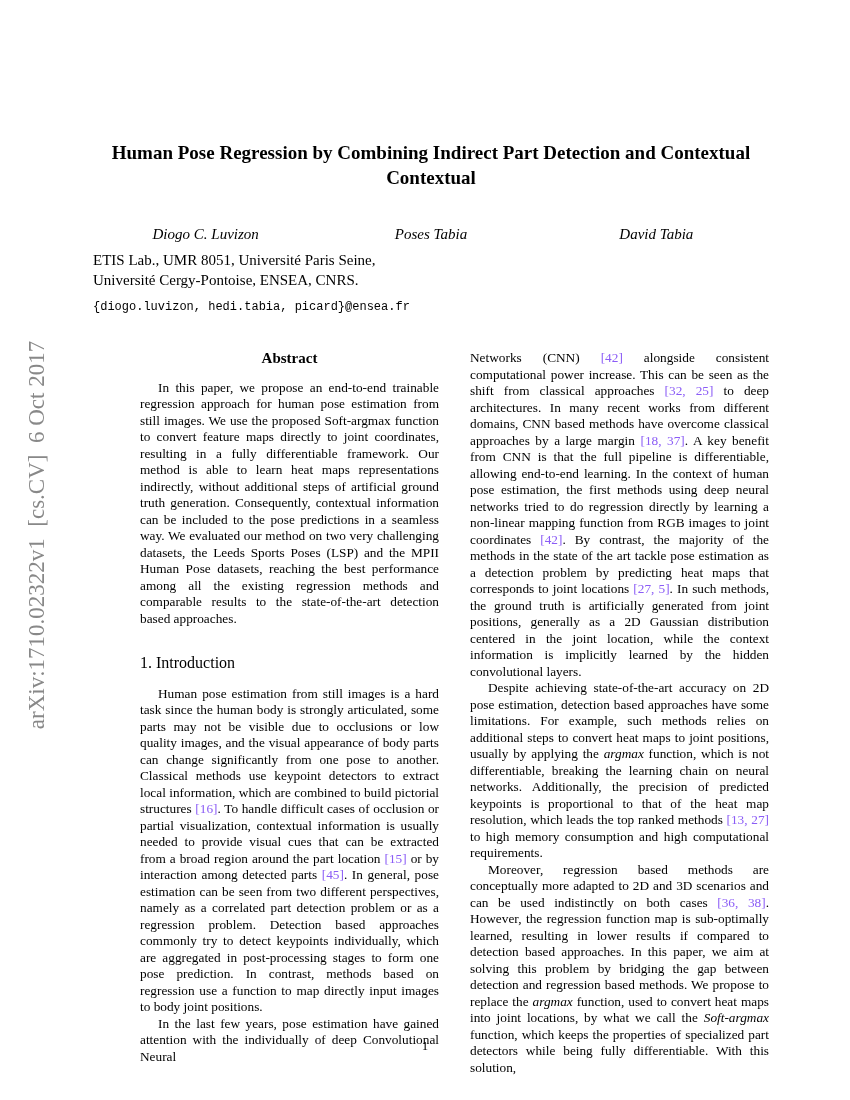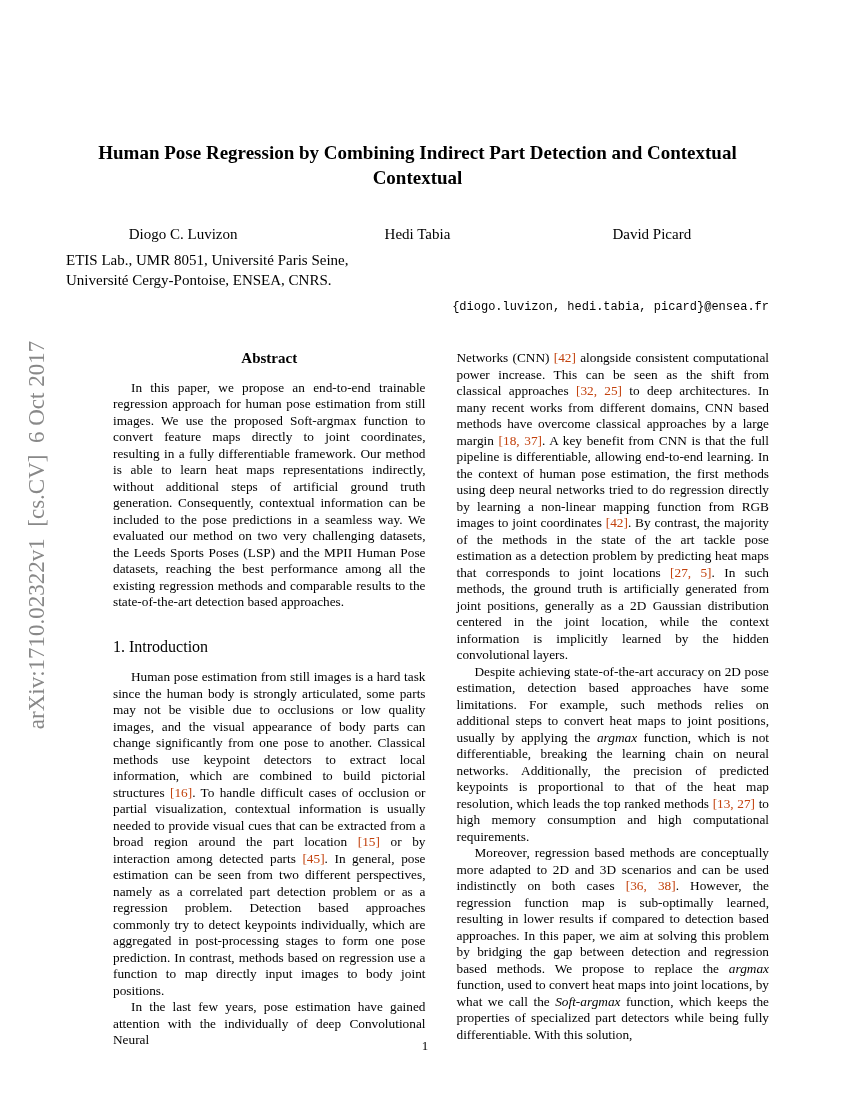--- a/index.html
+++ b/index.html
@@ -6,40 +6,41 @@
   html,body { background:#ffffff; }
   .page {
     position:relative;
     width:850px; height:1100px;
     margin:0 auto;
     background:#ffffff;
     color:#000;
     font-family:"Liberation Serif", serif;
     overflow:hidden;
   }
-  .content { position:absolute; left:66px; right:81px; top:0; }
+  .content { position:absolute; left:93px; right:81px; top:0; }
 
   .paper-title {
     margin-top:140px;
     text-align:center;
     font-weight:bold;
     font-size:19px;
     line-height:25px;
   }
 
   .authors-row {
     margin-top:36px;
     display:flex;
     justify-content:space-between;
+    font-style:italic;
   }
   .author { flex:1; text-align:center; font-size:15px; }
 
   .affiliation { text-align:left; font-size:15px; line-height:20px; margin-top:7px; }
   .email {
-    text-align:right;
+    text-align:left;
     font-family:"Liberation Mono", monospace;
     font-size:12px;
     margin-top:10px;
     color:#000;
   }
 
   .columns {
     margin-top:36px;
     display:flex;
     gap:31px;
@@ -63,21 +64,21 @@
   .section-heading {
     font-weight:normal;
     font-size:16px;
     margin-top:28px;
     margin-bottom:14px;
   }
 
   p.body-par { text-indent:18px; }
   p.noindent { text-indent:0; }
 
-  .cite { color:#c2410c; }
+  .cite { color:#8b5cf6; }
 
   .page-number {
     position:absolute;
     bottom:46px; left:0; right:0;
     text-align:center;
     font-size:13px;
   }
 
   .arxiv-stamp { position:absolute; left:37px; top:535px; width:0; height:0; }
   .arxiv-stamp span {
@@ -100,22 +101,22 @@
 
   <div class="content">
 
     <div class="paper-title">
       <div>Human Pose Regression by Combining Indirect Part Detection and Contextual</div>
       <div>Contextual</div>
     </div>
 
     <div class="authors-row">
       <div class="author">Diogo C. Luvizon</div>
-      <div class="author">Hedi Tabia</div>
-      <div class="author">David Picard</div>
+      <div class="author">Poses Tabia</div>
+      <div class="author">David Tabia</div>
     </div>
 
     <div class="affiliation">
       <div>ETIS Lab., UMR 8051, Université Paris Seine,</div>
       <div>Université Cergy-Pontoise, ENSEA, CNRS.</div>
     </div>
 
     <div class="email">{diogo.luvizon, hedi.tabia, picard}@ensea.fr</div>
 
     <div class="columns">

